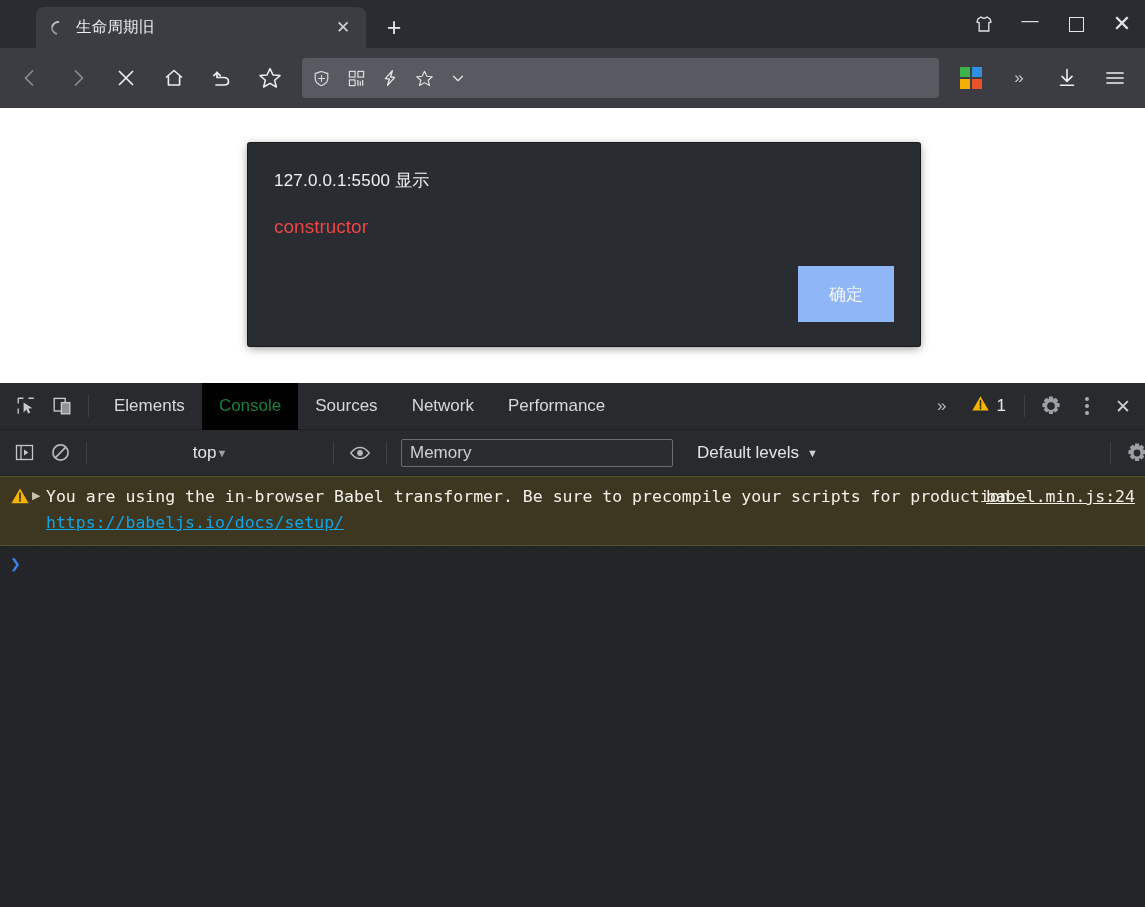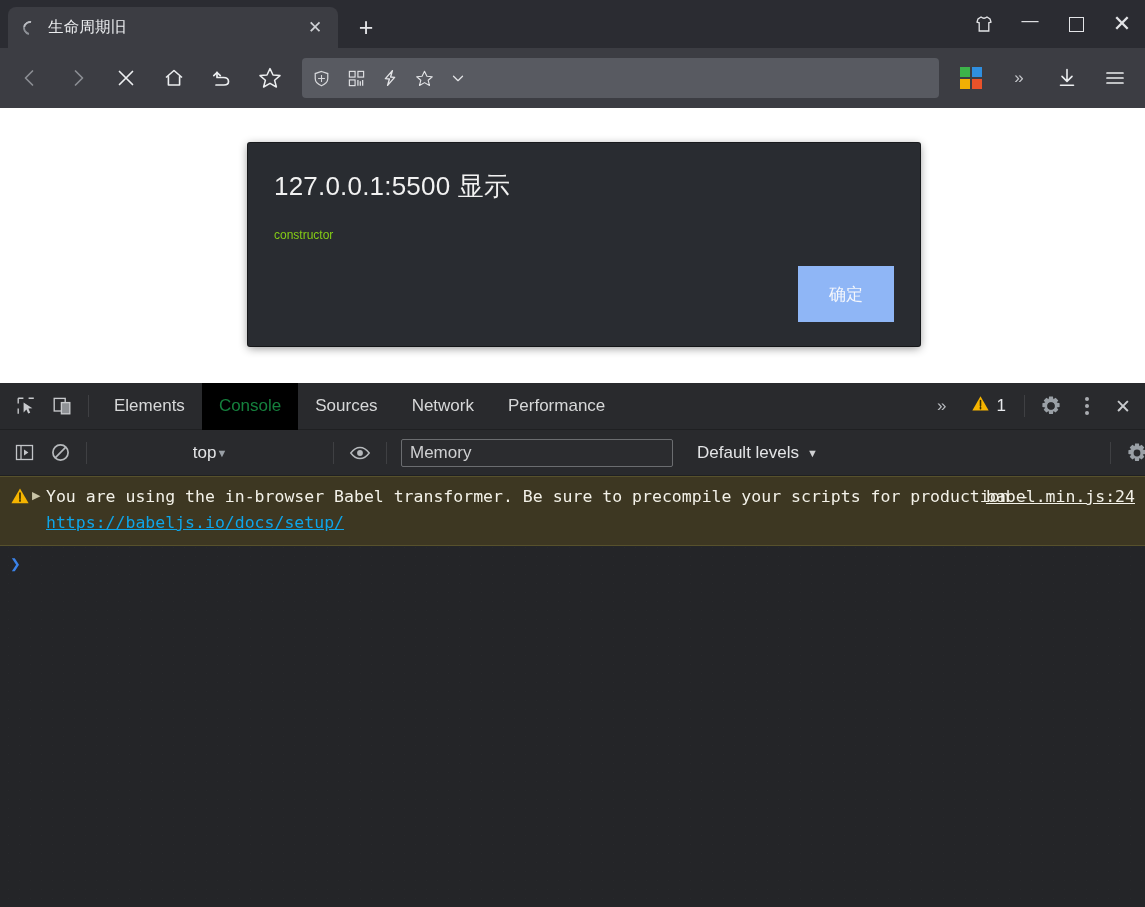--- a/index.html
+++ b/index.html
@@ -7,21 +7,21 @@
     width: 1145px; height: 907px;
     background: #ffffff;
     font-family: "Liberation Sans", sans-serif;
     overflow: hidden;
   }
   .app { width: 1145px; height: 907px; display: flex; flex-direction: column; }
 
   
   .titlebar {
     height: 48px; background: #2b2c32; display: flex; align-items: flex-end;
-    position: relative; flex: 0 0 48px;
+    position: relative; flex: 0 0 48px; padding-left: 28px;
   }
   .tabstrip { display: flex; align-items: flex-end; height: 48px; padding-left: 8px; }
   .tab {
     height: 41px; width: 330px; background: #3c3d43; border-radius: 8px 8px 0 0;
     display: flex; align-items: center; padding: 0 10px 0 14px; gap: 10px;
     color: #e9eaec; position: relative;
   }
   .tab .spinner {
     width: 16px; height: 16px; flex: 0 0 16px; position: relative;
   }
@@ -89,24 +89,24 @@
   .viewport {
     flex: 0 0 275px; background: #ffffff; position: relative; overflow: hidden;
   }
   .dialog {
     position: absolute; left: 248px; top: 35px; width: 672px; height: 203px;
     background: #292c31; border-radius: 2px;
     box-shadow: 0 2px 10px rgba(0,0,0,.45), 0 0 0 1px #1d1f22;
     padding: 26px 26px 0 26px;
   }
   .dialog .dtitle {
-    font-size: 26px; color: #f1f1f1; font-weight: 400; letter-spacing: .2px;
+    font-size: 17px; color: #f1f1f1; font-weight: 400; letter-spacing: .2px;
   }
   .dialog .dmsg {
-    margin-top: 24px; font-size: 12px; color: #84cc16; font-weight: 400;
+    margin-top: 24px; font-size: 19px; color: #ef4444; font-weight: 400;
   }
   .dialog .dactions { position: absolute; right: 26px; bottom: 24px; }
   .dialog .okbtn {
     min-width: 96px; height: 56px; background: #8fb6f6; border: none; border-radius: 0;
     color: #f4f6fb; font-size: 17px; font-family: "Liberation Sans", sans-serif;
     display: flex; align-items: center; justify-content: center; padding: 0 18px;
   }
 
   
   .devtools { flex: 1 1 auto; display: flex; flex-direction: column; background: #242528; min-height: 0; }

